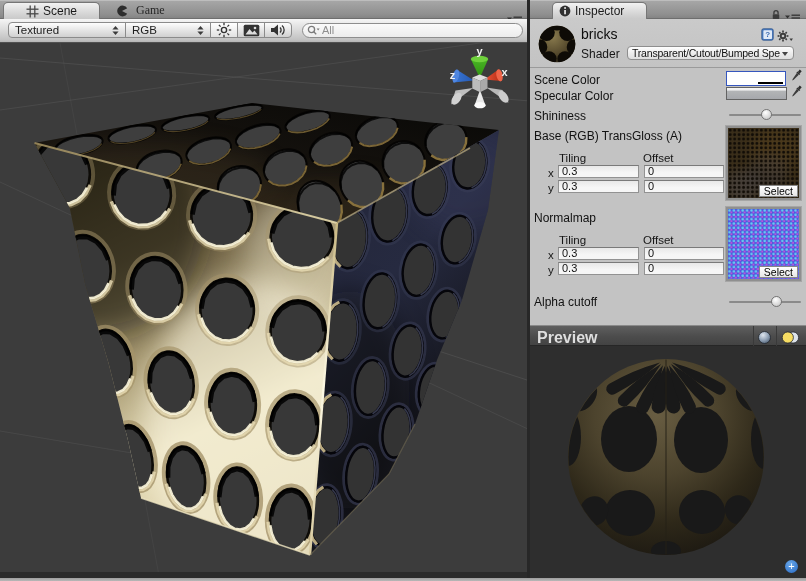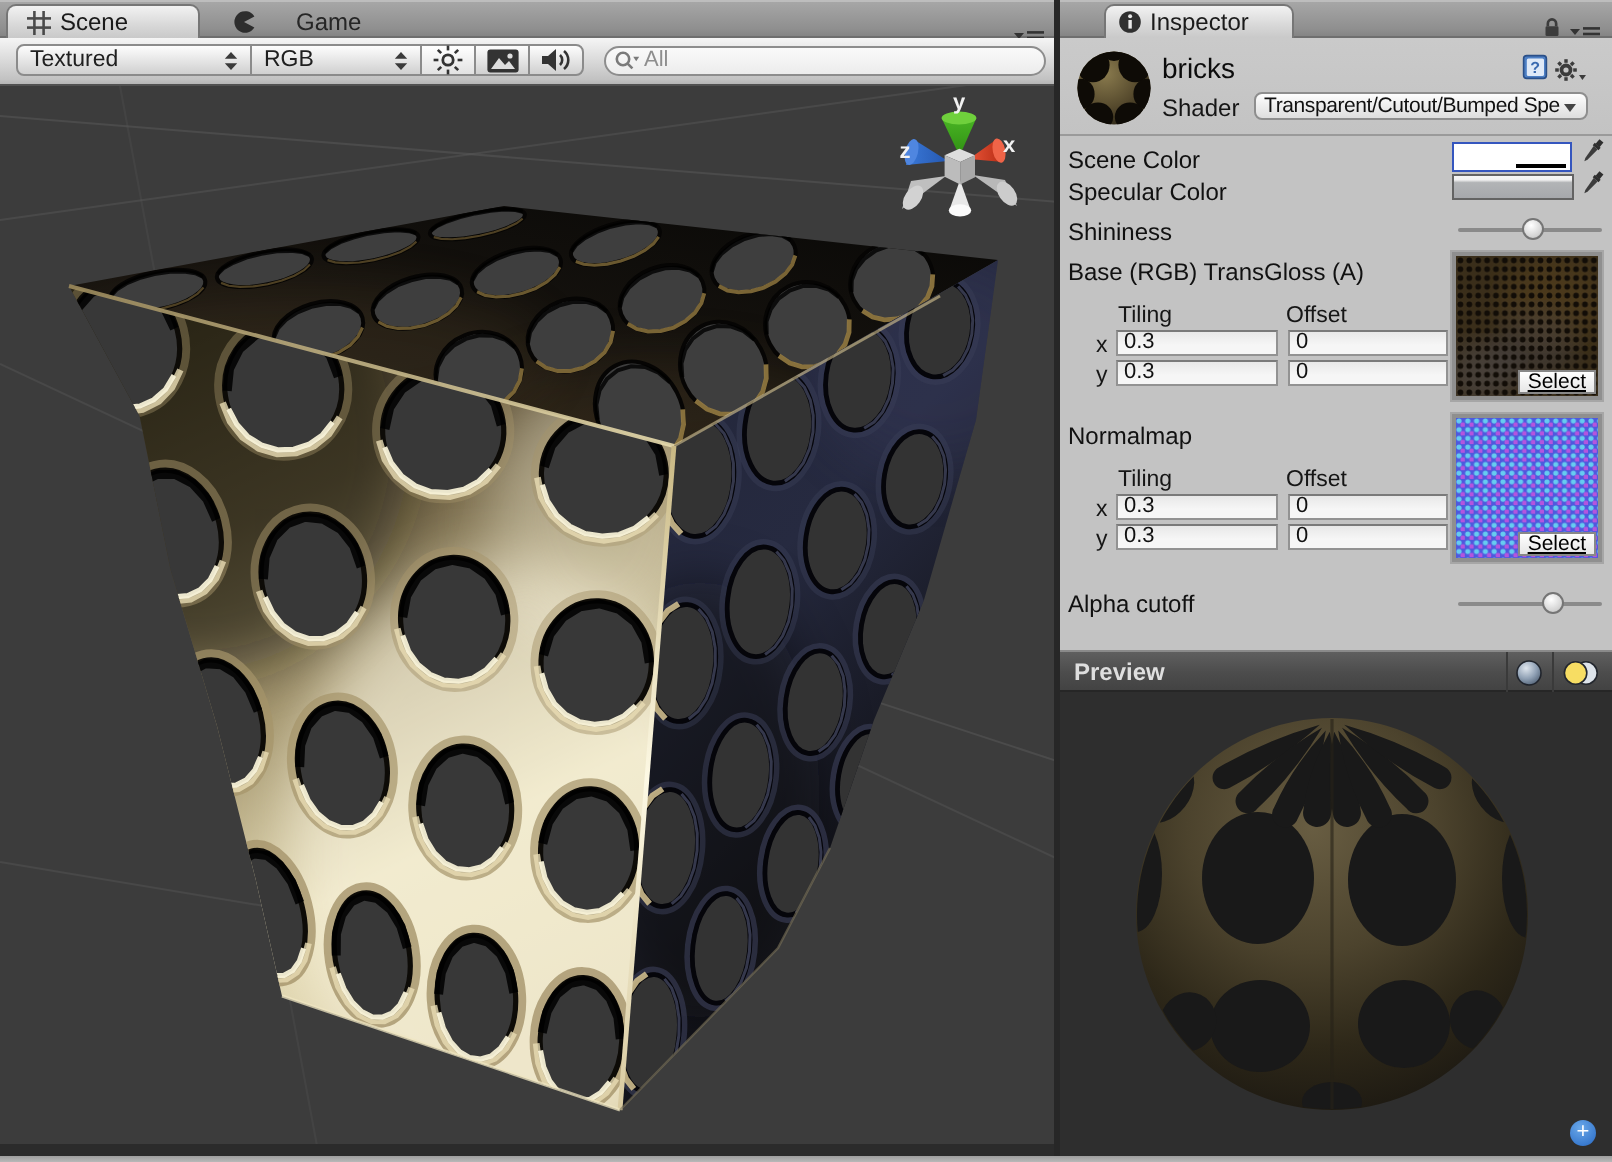--- a/index.html
+++ b/index.html
@@ -2,48 +2,48 @@
 <html><head><meta charset="utf-8">
 <style>
 * { margin:0; padding:0; box-sizing:border-box; }
 html,body { width:806px; height:581px; overflow:hidden; font-family:"Liberation Sans",sans-serif; background:#3c3c3c; }
 .abs { position:absolute; }
 #win { position:relative; width:806px; height:581px; }
 
 #left { position:absolute; left:0; top:0; width:528px; height:581px; }
 .tabbar { position:absolute; left:0; top:0; height:19px; background:linear-gradient(#a8a8a8,#8f8f8f 80%,#848484); border-bottom:1px solid #6e6e6e; box-shadow:inset 0 1px 0 #bdbdbd; }
 .tab { position:absolute; top:2px; height:17px; background:linear-gradient(#f2f2f2,#d8d8d8 60%,#c9c9c9); border:1px solid #767676; border-bottom:none; border-radius:5px 5px 0 0; font-size:12px; color:#1a1a1a; display:flex; align-items:center; gap:4px; padding:0 9px; }
-.tabghost { position:absolute; top:2px; height:17px; font-size:12px; color:#262626; display:flex; align-items:center; gap:20px; padding:0 8px; }
+.tabghost { position:absolute; top:2px; height:17px; font-size:12px; color:#262626; display:flex; align-items:center; gap:8px; padding:0 8px;font-family:Liberation Serif, serif; }
 #toolbar { position:absolute; left:0; top:19px; width:528px; height:24px; background:linear-gradient(#f5f5f5,#dcdcdc 45%,#c2c2c2 90%,#b5b5b5); border-bottom:1px solid #515151; }
 .seg { position:absolute; top:3px; height:16px; background:linear-gradient(#fdfdfd,#e4e4e4 55%,#d0d0d0); border:1px solid #8b8b8b; display:flex; align-items:center; }
 .seg span { font-size:11.5px; color:#202020; }
 #scene { position:absolute; left:0; top:43px; width:528px; height:529px; background:#3c3c3c; overflow:hidden; }
 #botstrip { position:absolute; left:0; top:572px; width:528px; height:9px; background:#2b2b2b; }
 #botedge { position:absolute; left:0; top:578px; width:806px; height:3px; background:linear-gradient(#9d9d9d,#b8b8b8); z-index:60; }
 #divider { position:absolute; left:527px; top:0; width:3px; height:581px; background:#272727; z-index:50; }
 
 #right { position:absolute; left:530px; top:0; width:276px; height:581px; background:#c3c3c3; }
 #rheader { position:absolute; left:0; top:19px; width:276px; height:49px; background:linear-gradient(#cacaca,#c3c3c3); border-bottom:1px solid #9a9a9a; }
 .lbl { position:absolute; font-size:12px; color:#111; white-space:nowrap; }
 .field { position:absolute; height:13px; background:linear-gradient(#e8e8e8,#f6f6f6 60%); border:1px solid #929292; border-top-color:#7a7a7a; font-size:11px; color:#111; padding:0 3px; line-height:11px; }
 .thdr { position:absolute; font-size:11.5px; color:#161616; }
 .slider-track { position:absolute; height:2px; background:#8a8a8a; border-radius:1px; }
 .slider-thumb { position:absolute; width:11px; height:11px; border-radius:50%; background:radial-gradient(circle at 40% 30%,#ffffff,#d2d2d2 70%,#b4b4b4); border:1px solid #757575; }
 .thumbframe { position:absolute; width:75px; border:2px solid #8f8f8f; outline:1px solid #a6a6a6; background:#222; }
-.selbtn { position:absolute; right:1px; bottom:1px; background:linear-gradient(#ffffff,#e6e6e6); border:1px solid #888; font-size:10.5px; padding:0 4px; height:12px; line-height:11px; color:#000;text-decoration:underline; }
+.selbtn { position:absolute; right:1px; bottom:1px; background:linear-gradient(#ffffff,#e6e6e6); border:1px solid #888; font-size:10.5px; padding:0 4px; height:12px; line-height:11px; color:#000; }
 #pvheader { position:absolute; left:0; top:325px; width:276px; height:21px; background:linear-gradient(#5f5f5f,#4c4c4c 55%,#434343); border-top:1px solid #8a8a8a; border-bottom:1px solid #262626; }
 #pvbody { position:absolute; left:0; top:346px; width:276px; height:232px; background:#2e2e2e; }
 .swatch { position:absolute; }
 </style></head>
 <body>
 <div id="win">
 
  <div id="left">
   <div class="tabbar" style="width:528px"></div>
-  <div class="tab" style="left:3px; width:97px; padding-left:9px;">
+  <div class="tab" style="left:3px; width:97px; padding-left:22px;">
         <svg width="13" height="13" viewBox="0 0 13 13">
           <g stroke="#3a3a3a" stroke-width="1.3" opacity="0.9">
 <line x1="4.2" y1="0.5" x2="4.2" y2="12.5"></line>
             <line x1="8.8" y1="0.5" x2="8.8" y2="12.5"></line>
 <line x1="0.5" y1="4.2" x2="12.5" y2="4.2"></line>
             <line x1="0.5" y1="8.8" x2="12.5" y2="8.8"></line>
           </g>
         </svg>
         <span>Scene</span>
       </div>
@@ -645,21 +645,21 @@
           </defs>
           <rect width="71" height="70" fill="url(#nm)"></rect>
         </svg>
     <div class="selbtn">Select</div>
   </div>
   <div class="lbl" style="left:4px; top:295px;">Alpha cutoff</div>
   <div class="slider-track" style="left:199px; top:301px; width:72px;"></div>
   <div class="slider-thumb" style="left:241px; top:296px;"></div>
 
   <div id="pvheader">
-    <div class="abs" style="left:7px; top:3px; font-size:12px; font-weight:bold; color:#dedede;">Preview</div>
+    <div class="abs" style="left:7px; top:3px; font-size:16px; font-weight:bold; color:#dedede;">Preview</div>
     <div class="abs" style="left:223px; top:0; width:1px; height:20px; background:#3a3a3a;"></div>
     <div class="abs" style="left:246px; top:0; width:1px; height:20px; background:#3a3a3a;"></div>
     <div class="abs" style="left:228px; top:3.5px;"><svg width="13" height="13" viewBox="0 0 13 13">
             <defs>
               <radialGradient id="bb" cx="0.38" cy="0.3" r="0.8">
 <stop offset="0" stop-color="#dfe6ee"></stop>
                 <stop offset="0.55" stop-color="#8fa0b4"></stop>
                 <stop offset="1" stop-color="#4a5a6e"></stop>
               </radialGradient>
             </defs>

